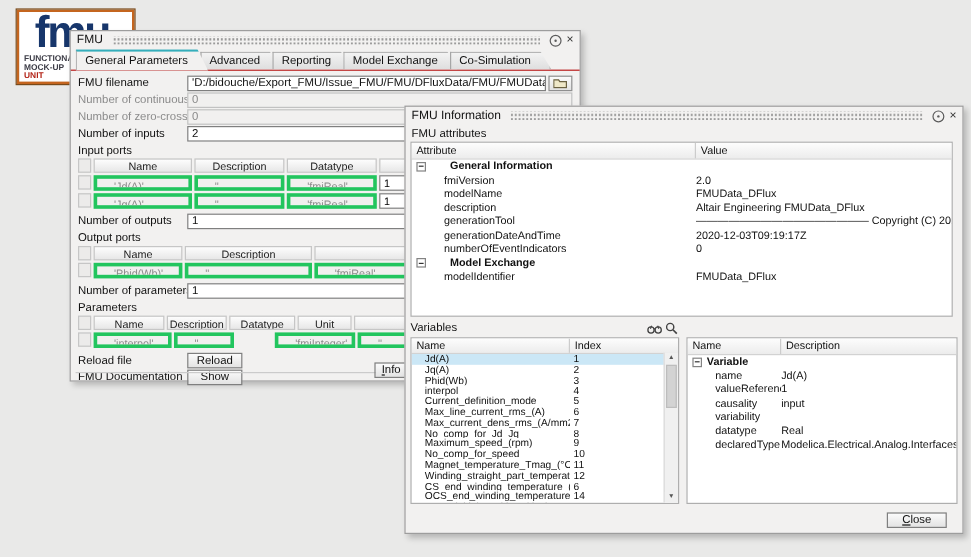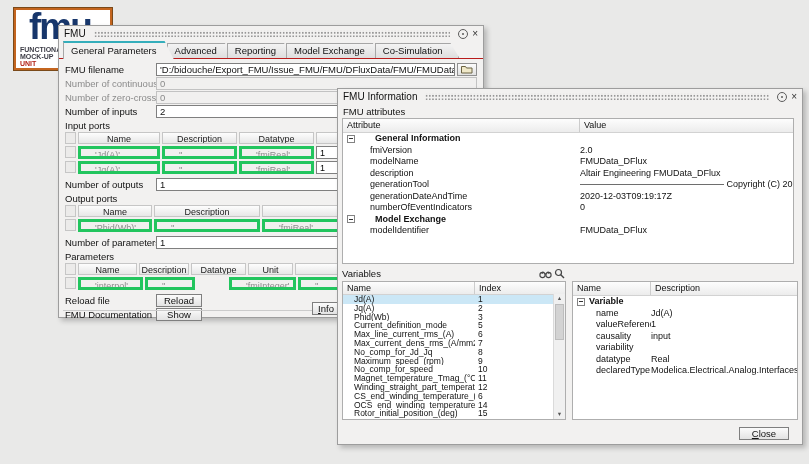--- a/index.html
+++ b/index.html
@@ -310,20 +310,24 @@
           </div>
           <div class="vrow">
             <span class="vn">Jq(A)</span>
             <span class="vi">2</span>
           </div>
           <div class="vrow">
             <span class="vn">Phid(Wb)</span>
             <span class="vi">3</span>
           </div>
           <div class="vrow">
+            <span class="vn">interpol</span>
+            <span class="vi">4</span>
+          </div>
+          <div class="vrow">
             <span class="vn">Current_definition_mode</span>
             <span class="vi">5</span>
           </div>
           <div class="vrow">
             <span class="vn">Max_line_current_rms_(A)</span>
             <span class="vi">6</span>
           </div>
           <div class="vrow">
             <span class="vn">Max_current_dens_rms_(A/mm2)</span>
             <span class="vi">7</span>

